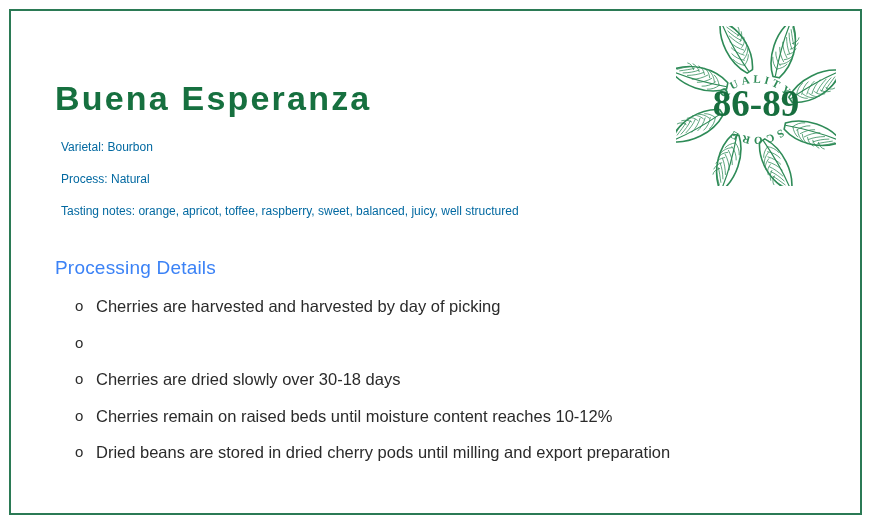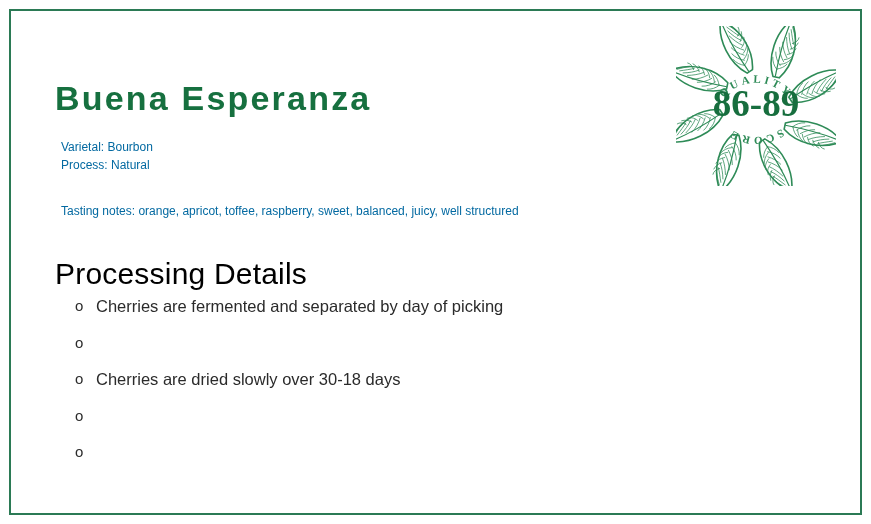--- a/index.html
+++ b/index.html
@@ -58,32 +58,32 @@
   .meta-line {
     position: absolute;
     left: 0;
     margin: 6px;
     font-size: 12px;
     color: #0369a1;
     line-height: 1.2;
     white-space: nowrap;
   }
   .meta-varietal { top: 134px; }
-  .meta-process  { top: 152px; }
+  .meta-process  { top: 166px; }
   .meta-notes    { top: 198px; text-align: right; }
 
   
   .section-heading {
     position: absolute;
     left: 0;
     top: 257px;
     margin: 0;
-    font-size: 30px;
+    font-size: 19px;
     font-weight: normal;
-    color: #000000;
+    color: #3b82f6;
     letter-spacing: 0.2px;
     line-height: 1.15;
     white-space: nowrap;
   }
 
   .bullet-list {
     position: absolute;
     left: 0;
     top: 296px;
     margin: 0;
@@ -134,34 +134,36 @@
 
     <p class="meta-line meta-process">Process: Natural</p>
 
     <p class="meta-line meta-notes">Tasting notes: orange, apricot, toffee, raspberry, sweet, balanced, juicy, well structured</p>
 
     <h2 class="section-heading">Processing Details</h2>
 
     <ul class="bullet-list">
       <li class="bullet-item">
         <span class="bullet-marker">o</span>
-        <span>Cherries are fermented and separated by day of picking</span>
+        <span>Cherries are harvested and harvested by day of picking</span>
       </li>
       <li class="bullet-item">
         <span class="bullet-marker">o</span>
       </li>
       <li class="bullet-item">
         <span class="bullet-marker">o</span>
         <span>Cherries are dried slowly over 30-18 days</span>
       </li>
       <li class="bullet-item">
         <span class="bullet-marker">o</span>
-      </li>
-      <li class="bullet-item">
-        <span class="bullet-marker">o</span>
+        <span>Cherries remain on raised beds until moisture content reaches 10-12%</span>
+      </li>
+      <li class="bullet-item">
+        <span class="bullet-marker">o</span>
+        <span>Dried beans are stored in dried cherry pods until milling and export preparation</span>
       </li>
     </ul>
 
   </div>
 
   <div class="quality-badge">
     <svg viewBox="0 0 160 160" xmlns="http://www.w3.org/2000/svg">
       <defs>
 
         <g id="leafShape">

